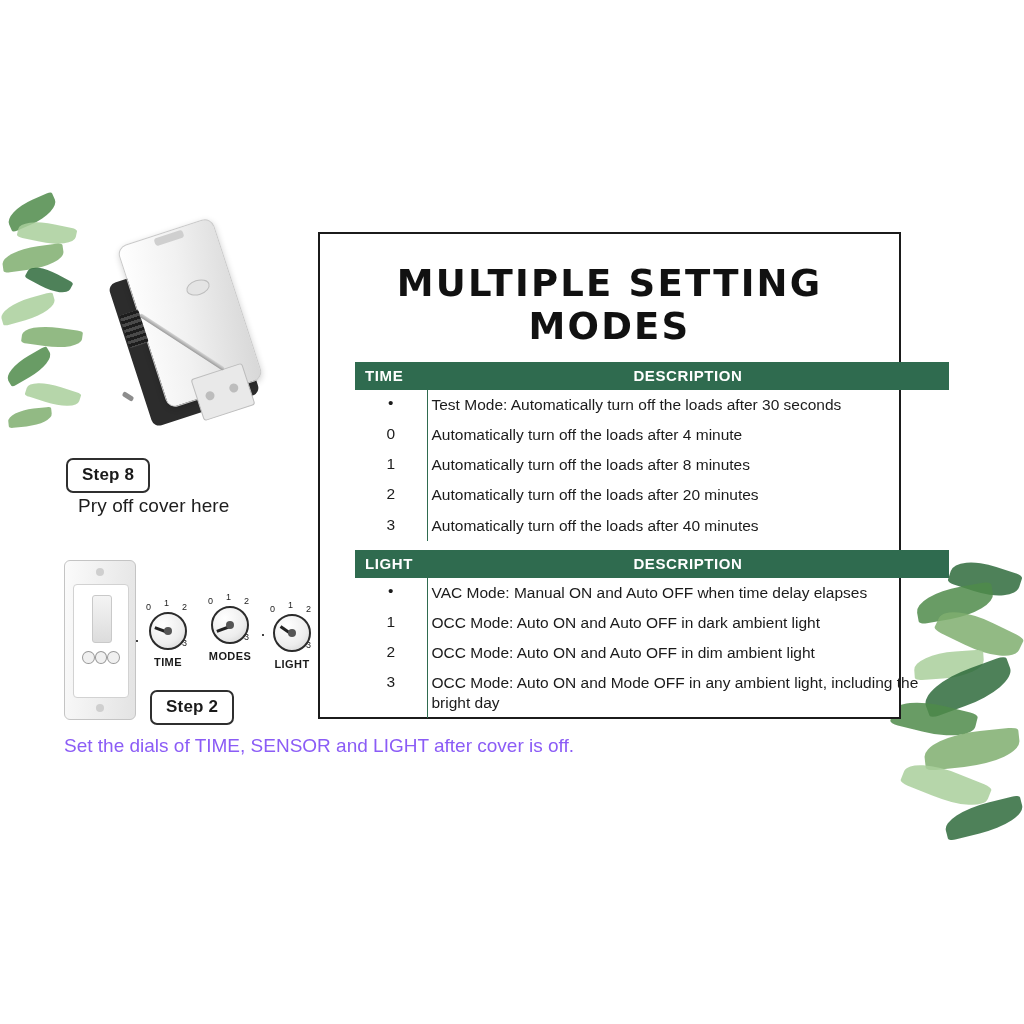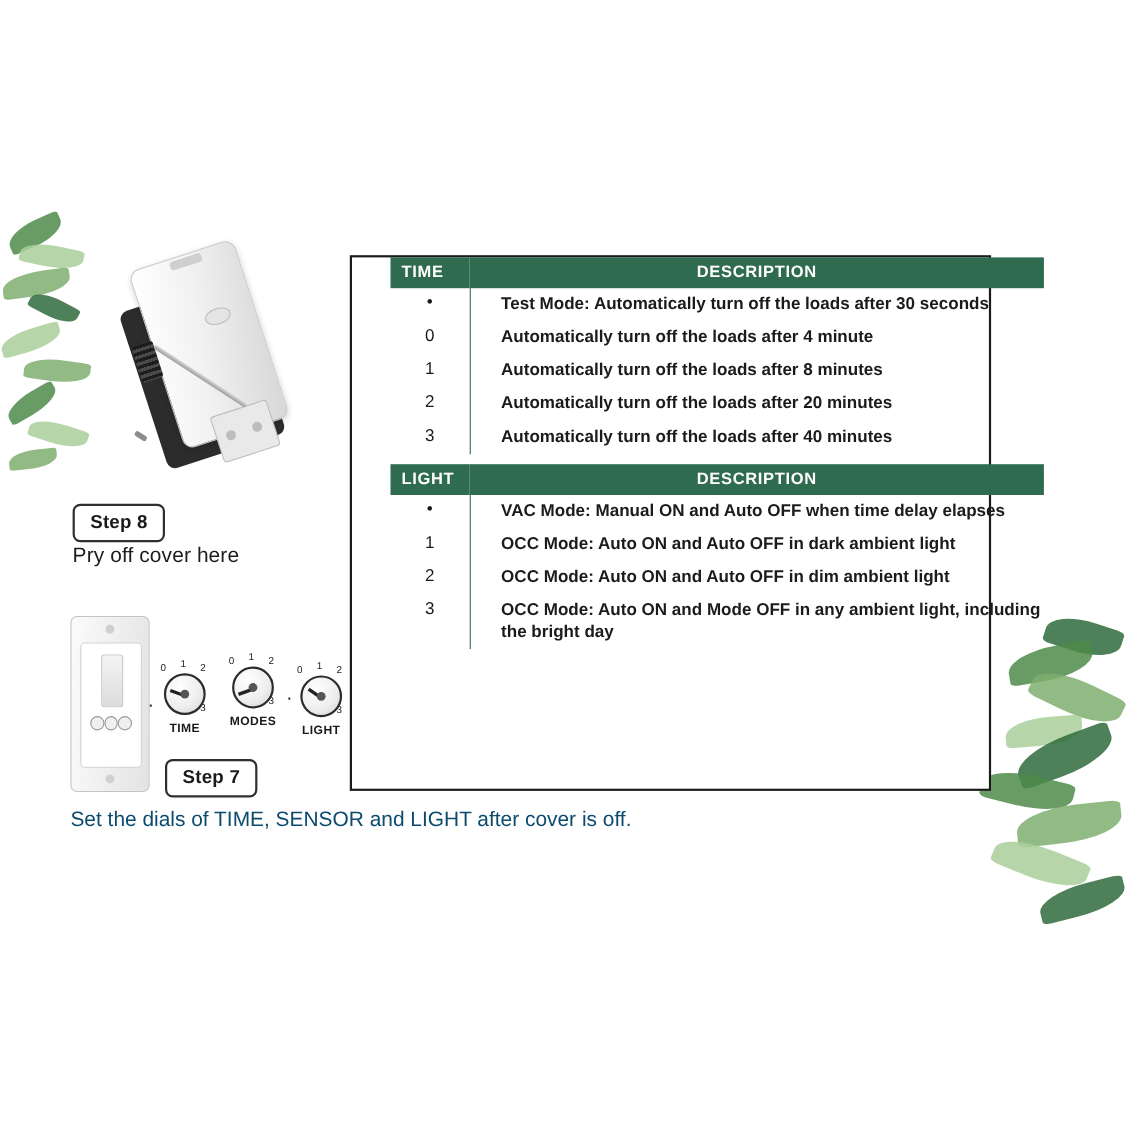--- a/index.html
+++ b/index.html
@@ -140,20 +140,21 @@
     letter-spacing: .2px;
     color: #1a1a1a;
     background: #ffffff;
   }
   #step1-badge-wrap { position: absolute; left: 66px; top: 258px; }
   .caption {
     position: absolute;
     font-size: 19px;
     color: #1d1d1d;
     letter-spacing: .1px;
+    margin-left: 12px;
   }
   #pry-caption { left: 66px; top: 295px; }
 
   
   .device-bottom {
     position: absolute;
     left: 64px; top: 360px;
     width: 72px; height: 160px;
   }
   .db-plate {
@@ -250,21 +251,21 @@
   }
 
   #step2-badge-wrap { position: absolute; left: 150px; top: 490px; }
 
   .bottom-note {
     position: absolute;
     left: 64px; top: 732px;
     width: 620px;
     font-size: 19px;
     line-height: 1.45;
-    color: #0c4a6e;
+    color: #8b5cf6;
   }
 
   
   .panel {
     position: absolute;
     left: 318px; top: 232px;
     width: 583px; height: 487px;
     border: 2px solid #1b1b1b;
     background: #ffffff;
     box-sizing: border-box;
@@ -302,21 +303,21 @@
     font-size: 15.5px;
     color: #1b1b1b;
     padding: 5px 0 5px 0;
     vertical-align: top;
   }
   .row td.k {
     text-align: center;
     border-right: 1px solid #2f6b4f;
     font-size: 15.5px;
   }
-  .row td.d { padding-left: 28px; line-height: 1.3; font-weight: bold; }
+  .row td.d { padding-left: 4px; line-height: 1.3; }
   .bullet { font-size: 17px; line-height: 1; }
 
   .spacer td { height: 9px; padding: 0; }
 </style>
 </head>
 <body>
 
 <div class="page">
 
   <div class="leaf-cluster" id="leaves-left">
@@ -417,30 +418,31 @@
         <div class="dial-face">
           <div class="dial-pointer" style="transform:rotate(215deg);"></div>
           <div class="dial-hub"></div>
         </div>
         <div class="dial-label">LIGHT</div>
       </div>
 
     </div>
 
     <div id="step2-badge-wrap">
-      <span class="step-badge">Step 7</span>
+      <span class="step-badge">Step 2</span>
     </div>
 
   </div>
 
   <div class="bottom-note">
     <div>Set the dials of TIME, SENSOR and LIGHT after cover is off.</div>
   </div>
 
   <div class="panel">
+    <div class="panel-title">MULTIPLE SETTING MODES</div>
 
     <table class="tbl">
       <colgroup>
           <col class="c-key">
           <col class="c-desc">
         </colgroup>
       <tbody>
         <tr class="hdr">
           <td class="k">TIME</td>
           <td class="d">DESCRIPTION</td>

